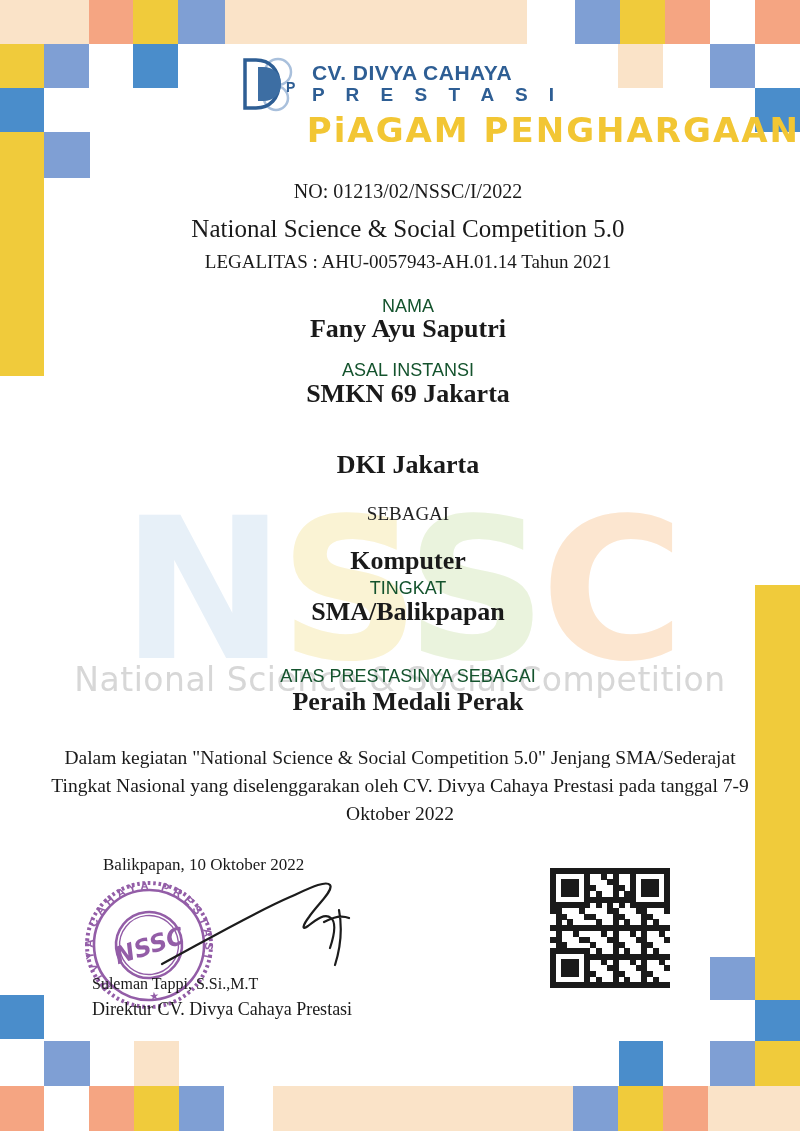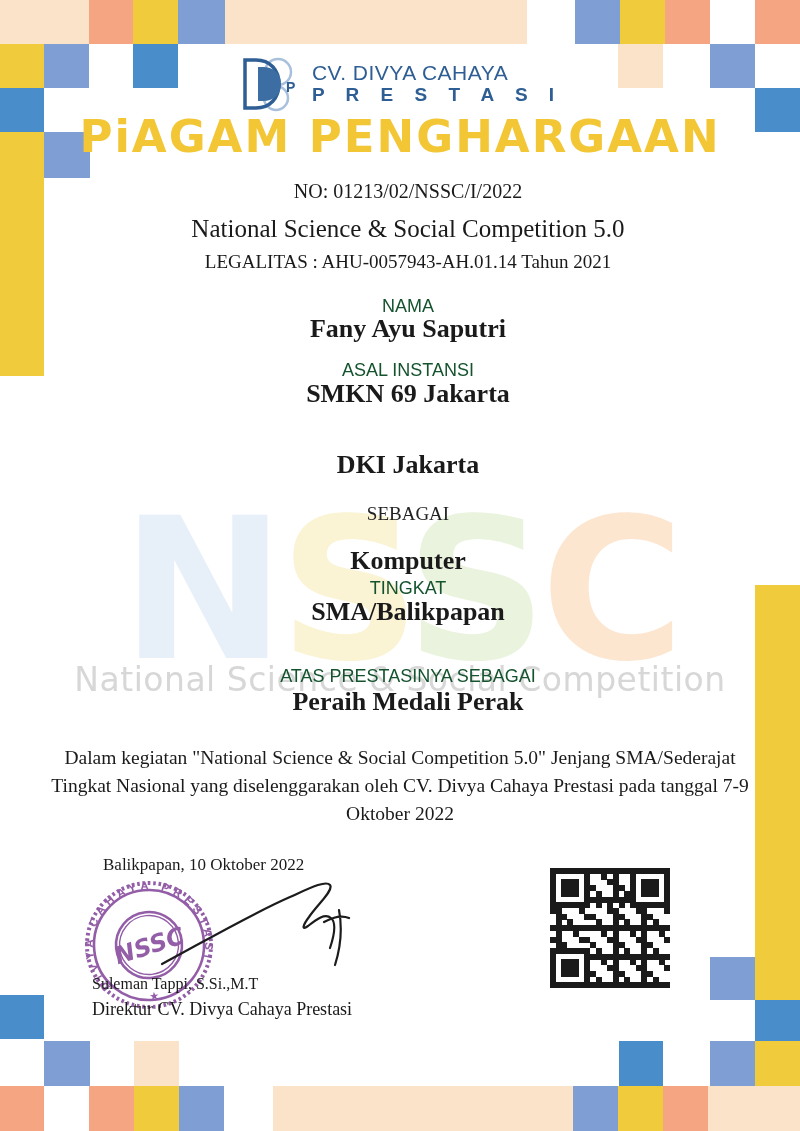--- a/index.html
+++ b/index.html
@@ -19,25 +19,25 @@
   .wm-text{
     position:absolute;top:660px;left:0;width:100%;text-align:center;
     font-family:"DejaVu Sans",sans-serif;font-size:33px;color:#d7d7d7;
     letter-spacing:0.5px;z-index:0;white-space:nowrap;
   }
   .wm-n{color:#e7f0f8;} .wm-s1{color:#faf3d4;} .wm-s2{color:#eaf3dd;} .wm-c{color:#fce6d0;}
   
   .logo-row{position:absolute;top:54px;left:0;width:100%;display:flex;
     justify-content:center;align-items:center;gap:10px;z-index:2;}
   .logo-text{text-align:left;color:#2e5e94;font-family:"Liberation Sans",sans-serif;}
-  .logo-line1{font-size:21px;font-weight:normal;letter-spacing:0.5px;line-height:1.1;}
+  .logo-line1{font-size:21px;font-weight:bold;letter-spacing:0.5px;line-height:1.1;}
   .logo-line2{font-size:19px;font-weight:bold;letter-spacing:8px;line-height:1.2;}
   .main-title{
-    position:absolute;top:110px;left:0;width:100%;text-align:center;
-    font-family:"DejaVu Sans",sans-serif;font-weight:800;font-size:45px;
+    position:absolute;top:110px;left:0;width:100%;text-align:right;
+    font-family:"DejaVu Sans",sans-serif;font-weight:800;font-size:34px;
     letter-spacing:2px;color:#f2c634;z-index:2;white-space:nowrap;
   }
   
   .cline{position:absolute;left:0;width:100%;text-align:center;z-index:2;margin-left:8px;}
   .no-line{top:180px;font-size:20px;}
   .event-name{top:215px;font-size:25px;font-weight:normal;}
   .legality{top:251px;font-size:19px;}
   .flabel{font-family:"Liberation Sans",sans-serif;font-size:18px;color:#14532d;}
   .flabel-serif{font-family:"Liberation Serif",serif;font-size:19px;color:#222;}
   .fvalue{font-family:"Liberation Serif",serif;font-size:26px;font-weight:bold;}

